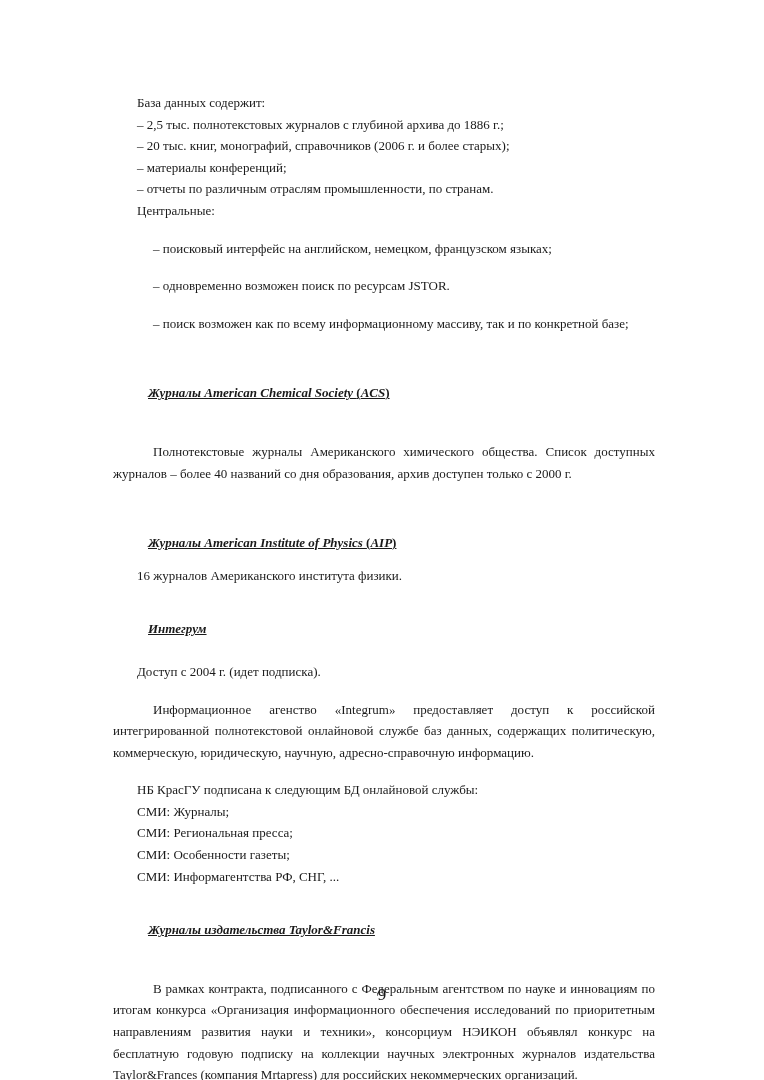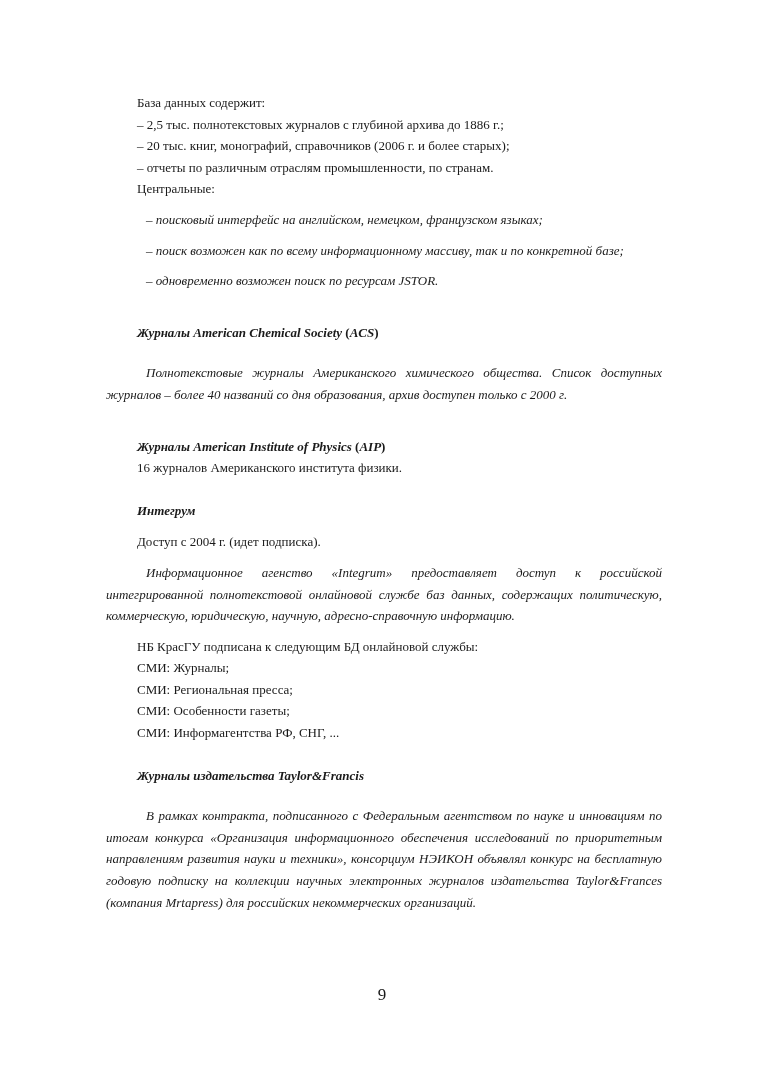--- a/index.html
+++ b/index.html
@@ -17,35 +17,35 @@
     }
     .page {
       position: absolute;
       left: 97px;
       top: 92px;
       width: 574px;
       font-size: 13px;
       line-height: 21.6px;
     }
     .p {
-      margin: 9px;
+      margin: 16px;
       text-align: justify;
       text-indent: 40px;
-      font-style: italic;
     }
     .line {
       margin: 0;
       padding-left: 40px;
       white-space: nowrap;
     }
     .h {
-      margin: 0;
+      margin: 11px;
       padding-left: 40px;
       font-weight: bold;
       font-style: italic;
+      text-decoration: underline;
     }
     .gap-big { height: 21px; }
     .gap-sm { height: 10px; }
     .page-num {
       position: absolute;
       left: 0;
       width: 764px;
       top: 985px;
       text-align: center;
       font-size: 17px;
@@ -53,25 +53,26 @@
   </style>
 </head>
 <body>
 
 <div class="page">
 
   <div>
     <p class="line">База данных содержит:</p>
     <p class="line">– 2,5 тыс. полнотекстовых журналов с глубиной архива до 1886 г.;</p>
     <p class="line">– 20 тыс. книг, монографий, справочников (2006 г. и более старых);</p>
+    <p class="line">– материалы конференций;</p>
     <p class="line">– отчеты по различным отраслям промышленности, по странам.</p>
     <p class="line">Центральные:</p>
     <p class="p">– поисковый интерфейс на английском, немецком, французском языках;</p>
+    <p class="p">– одновременно возможен поиск по ресурсам JSTOR.</p>
     <p class="p">– поиск возможен как по всему информационному массиву, так и по конкретной базе;</p>
-    <p class="p">– одновременно возможен поиск по ресурсам JSTOR.</p>
   </div>
 
   <div class="gap-big"></div>
 
   <div>
     <p class="h"><span>Журналы American Chemical Society </span><span style="font-style:normal">(</span><span>ACS</span><span style="font-style:normal">)</span></p>
     <div class="gap-sm"></div>
     <p class="p">Полнотекстовые журналы Американского химического общества. Список доступных журналов – более 40 названий со дня образования, архив доступен только с 2000 г.</p>
   </div>
 

